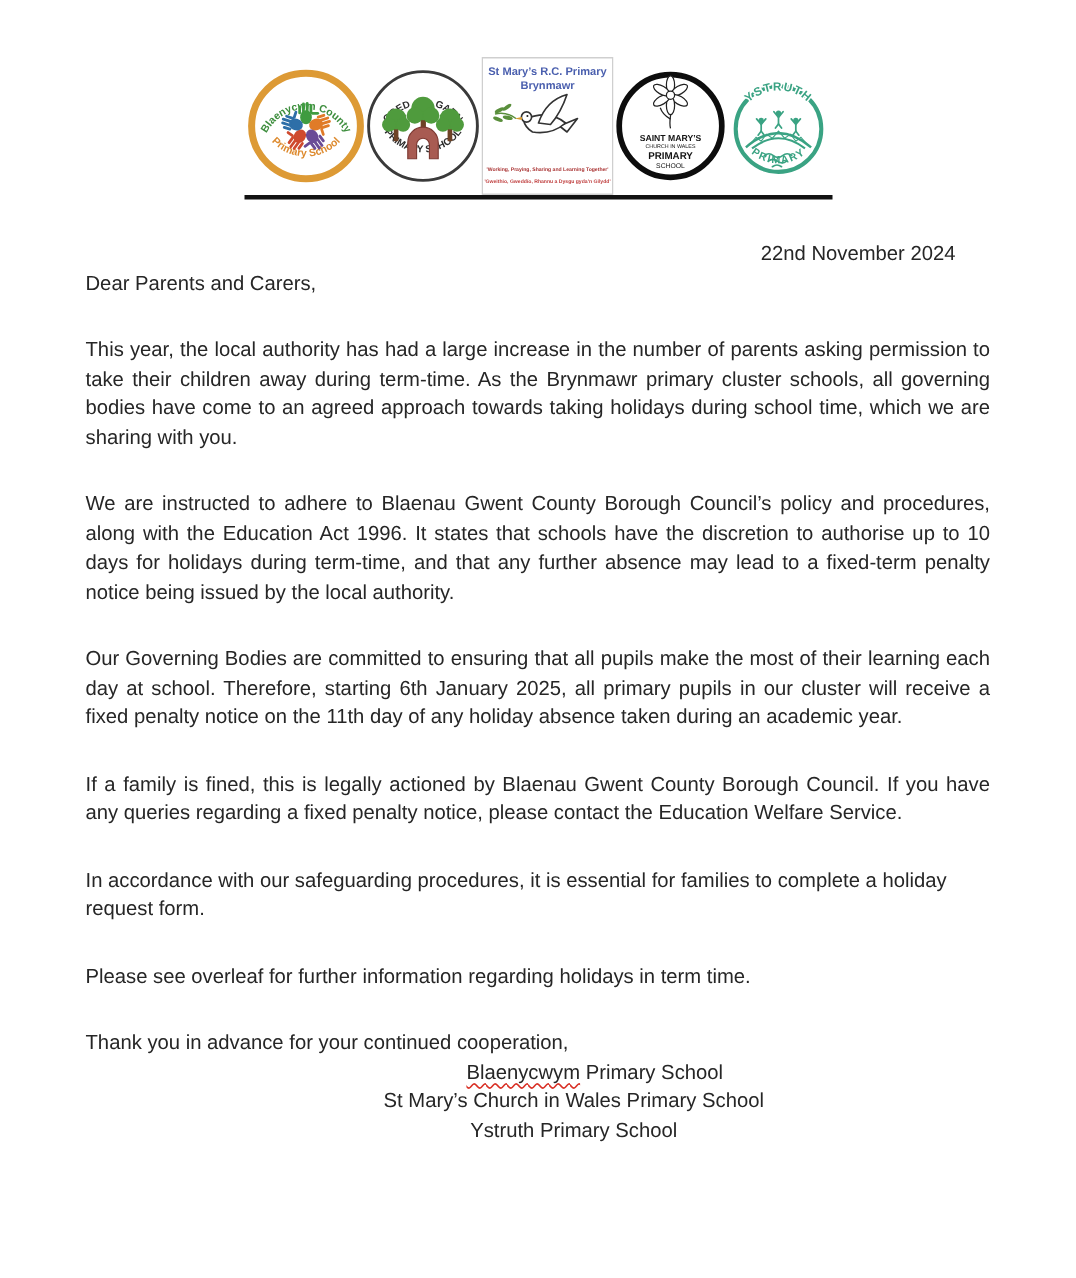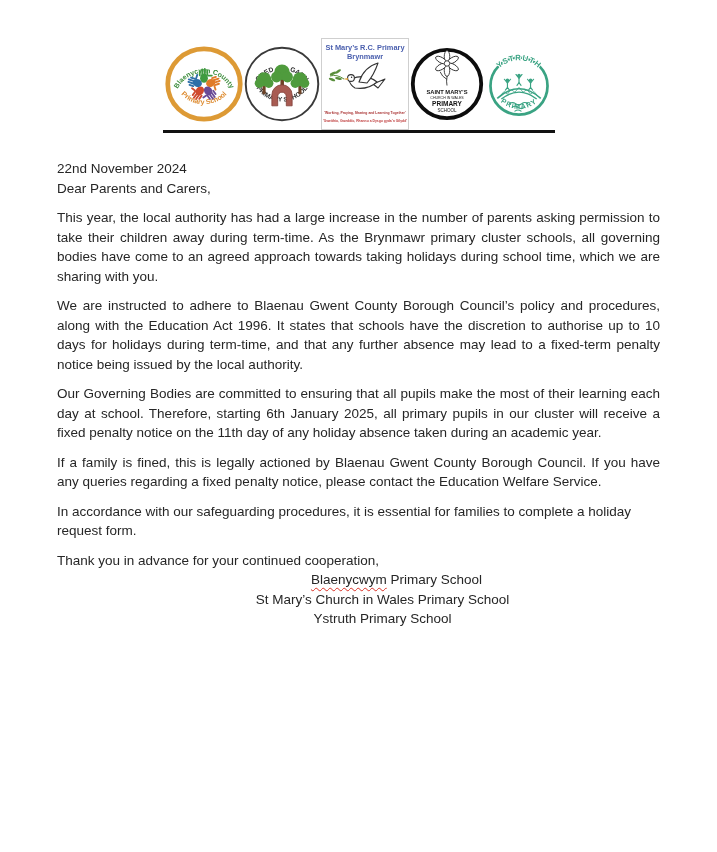--- a/index.html
+++ b/index.html
@@ -8,23 +8,23 @@
     font-family:"Liberation Sans",sans-serif;color:#262626;
   }
   .page{padding:0 57px;}
   .header{
     width:392px;margin:38px auto 0;padding-bottom:0;
     border-bottom:3px solid #121212;
     display:flex;justify-content:center;align-items:center;
   }
   .header svg{display:block;flex:0 0 auto;}
   svg text{font-family:"Liberation Sans",sans-serif;}
-  .date{margin-top:26px;padding-right:23px;font-size:13.5px;line-height:19.5px;}
+  .date{margin-top:26px;text-align:right;padding-right:23px;font-size:13.5px;line-height:19.5px;}
   .salutation{font-size:13.5px;line-height:19.5px;}
-  p.body{font-size:13.5px;line-height:19.5px;margin:10px 0 0 0;}
+  p.body{font-size:13.5px;line-height:19.5px;margin:25px 0 0 0;}
   .just{text-align:justify;text-justify:inter-word;}
   .center{text-align:left;}
   .schools{margin:0;padding-left:48px;text-align:center;font-size:13.5px;line-height:19.5px;}
   .schools div{white-space:nowrap;}
   .squiggle{
     text-decoration-line:underline;
     text-decoration-style:wavy;
     text-decoration-color:#d93025;
     text-decoration-thickness:1px;
     text-underline-offset:3px;
@@ -167,20 +167,21 @@
 
 <div class="page">
   <div class="date">22nd November 2024</div>
   <div class="salutation">Dear Parents and Carers,</div>
 
   <p class="body just">This year, the local authority has had a large increase in the number of parents asking permission to take their children away during term-time. As the Brynmawr primary cluster schools, all governing bodies have come to an agreed approach towards taking holidays during school time, which we are sharing with you.</p>
   <p class="body just">We are instructed to adhere to Blaenau Gwent County Borough Council’s policy and procedures, along with the Education Act 1996.  It states that schools have the discretion to authorise up to 10 days for holidays during term-time, and that any further absence may lead to a fixed-term penalty notice being issued by the local authority.</p>
   <p class="body just">Our Governing Bodies are committed to ensuring that all pupils make the most of their learning each day at school. Therefore, starting 6th January 2025, all primary pupils in our cluster will receive a fixed penalty notice on the 11th day of any holiday absence taken during an academic year.</p>
   <p class="body just">If a family is fined, this is legally actioned by Blaenau Gwent County Borough Council. If you have any queries regarding a fixed penalty notice, please contact the Education Welfare Service.</p>
   <p class="body">In accordance with our safeguarding procedures, it is essential for families to complete a holiday request form.</p>
+  <p class="body">Please see overleaf for further information regarding holidays in term time.</p>
 
   <p class="body center">Thank you in advance for your continued cooperation,</p>
 
   <div class="schools">
     <div><span class="squiggle">Blaenycwym</span> <span>Primary School</span></div>
     <div>St Mary’s Church in Wales Primary School</div>
     <div>Ystruth Primary School</div>
   </div>
 </div>
 

